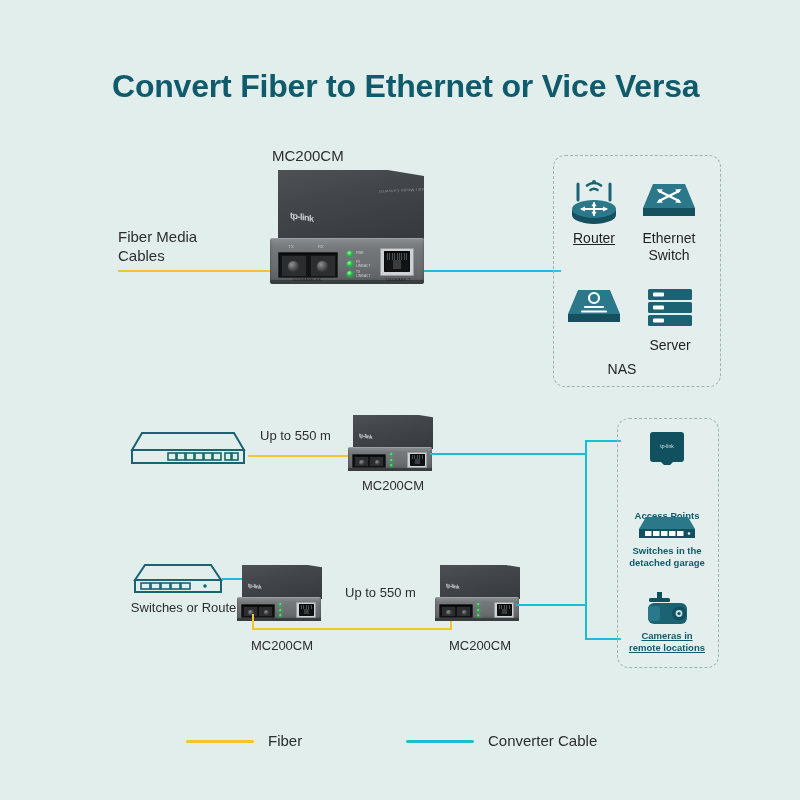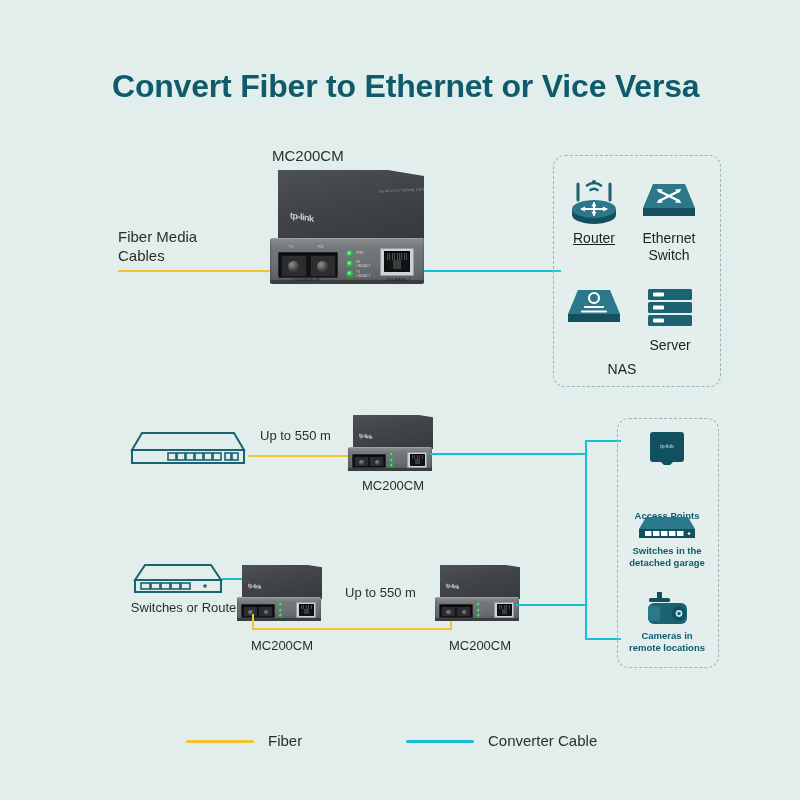--- a/index.html
+++ b/index.html
@@ -395,21 +395,21 @@
     <svg width="52" height="38" viewBox="0 0 52 38">
       <rect x="16" y="0" width="5" height="7" fill="#11505f"></rect>
       <rect x="8" y="6" width="21" height="4" rx="1.5" fill="#11505f"></rect>
       <path d="M13 11 H40 a6 6 0 0 1 6 6 V26 a6 6 0 0 1 -6 6 H13 a6 6 0 0 1 -6 -6 V17 a6 6 0 0 1 6 -6 Z" fill="#1b6272"></path>
       <rect x="7" y="14" width="12" height="15" rx="3" fill="#2a7889"></rect>
       <circle cx="38" cy="21.5" r="7" fill="#11505f"></circle>
       <circle cx="38" cy="21.5" r="3.4" fill="#bfe0e4"></circle>
       <circle cx="38" cy="21.5" r="1.6" fill="#11505f"></circle>
     </svg>
   </div>
-  <div class="abs lbl-panel" style="left:616px;top:630px;width:102px;">
+  <div class="abs lbl-panel" style="left:616px;top:630px;width:102px;text-decoration:underline;">
     <div>Cameras in</div>
     <div>remote locations</div>
   </div>
 
   <div class="abs fiber legend-line" style="left:186px;top:740px;width:68px;"></div>
   <div class="abs lbl lbl-big" style="left:268px;top:732px;width:120px;">Fiber</div>
 
   <div class="abs eth legend-line" style="left:406px;top:740px;width:68px;"></div>
   <div class="abs lbl lbl-big" style="left:488px;top:732px;width:180px;">Converter Cable</div>
 

